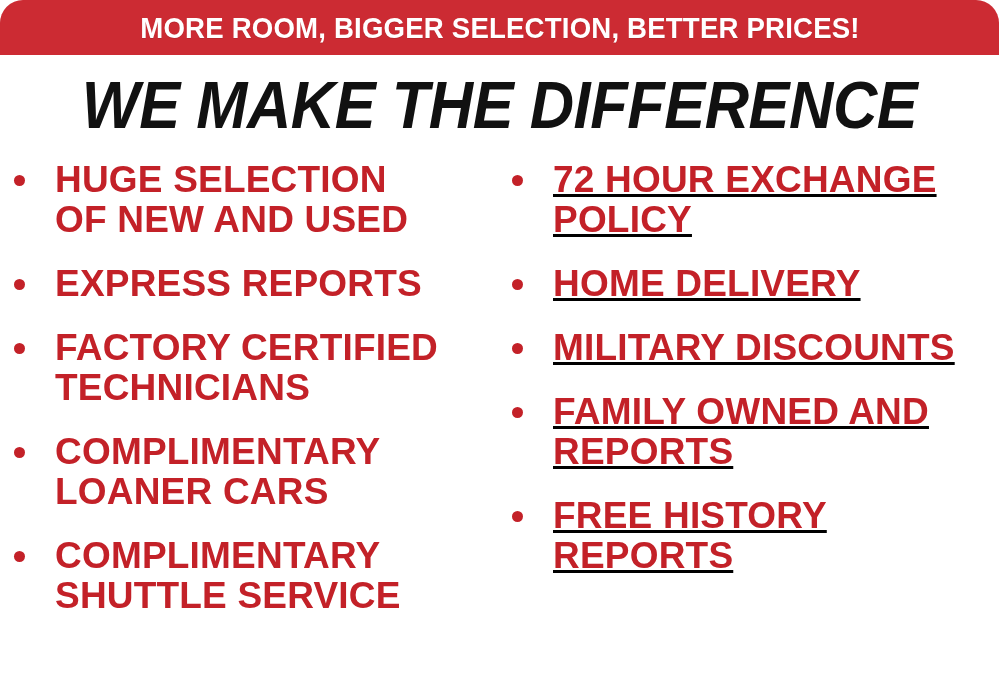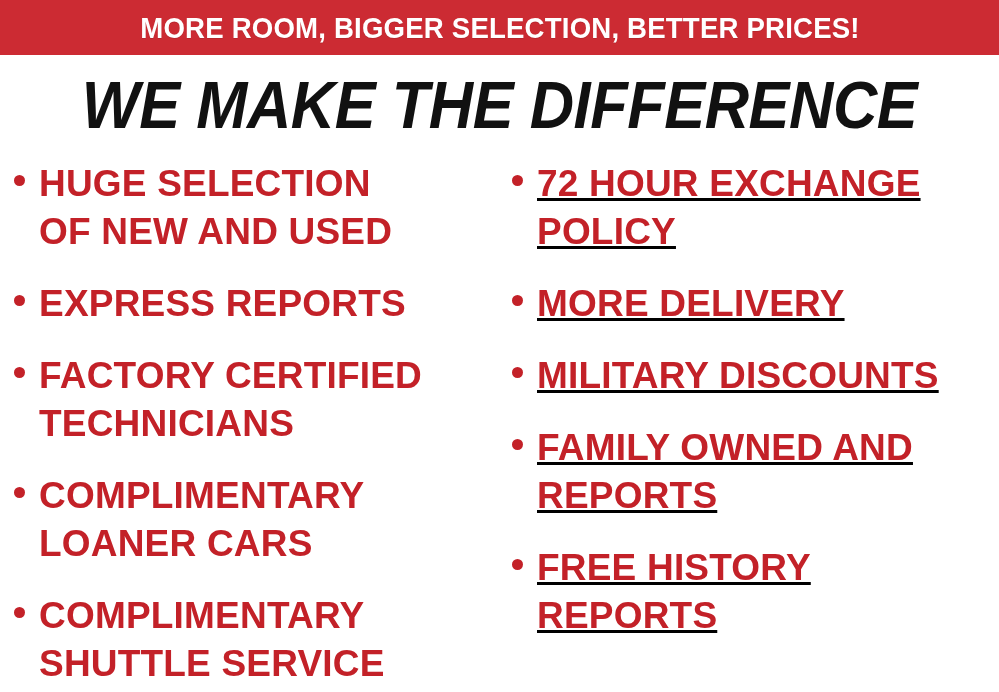--- a/index.html
+++ b/index.html
@@ -8,20 +8,21 @@
     background: #ffffff;
   }
 
   #ad-root {
     position: relative;
     width: 999px;
     height: 692px;
     background: #ffffff;
     overflow: hidden;
     font-family: "Liberation Sans", sans-serif;
+    border-radius: 23px;
   }
 
   
   .banner {
     position: absolute;
     left: 0;
     top: 0;
     width: 999px;
     height: 55px;
     background: #cc2b33;
@@ -93,23 +94,24 @@
     margin-top: 15px;
     margin-right: 14px;
   }
 
   .bullet-text {
     flex: 1 1 auto;
     color: #c32128;
     font-family: "Liberation Sans", sans-serif;
     font-weight: bold;
     font-size: 37px;
-    line-height: 48px;
+    line-height: 40px;
     letter-spacing: 0.2px;
     white-space: pre-line;
+    margin-left: 16px;
   }
 </style>
 </head>
 <body>
 
 <div id="ad-root">
 
   <div class="banner">
     <span class="banner-text">MORE ROOM, BIGGER SELECTION, BETTER PRICES!</span>
   </div>
@@ -154,21 +156,21 @@
     <div class="column right">
 
       <div class="bullet-item">
         <span class="bullet-dot"></span>
         <span class="bullet-text">72 HOUR EXCHANGE
 POLICY</span>
       </div>
 
       <div class="bullet-item">
         <span class="bullet-dot"></span>
-        <span class="bullet-text">MORE DELIVERY</span>
+        <span class="bullet-text">HOME DELIVERY</span>
       </div>
 
 
       <div class="bullet-item">
         <span class="bullet-dot"></span>
         <span class="bullet-text">MILITARY DISCOUNTS</span>
       </div>
 
       <div class="bullet-item">
         <span class="bullet-dot"></span>

